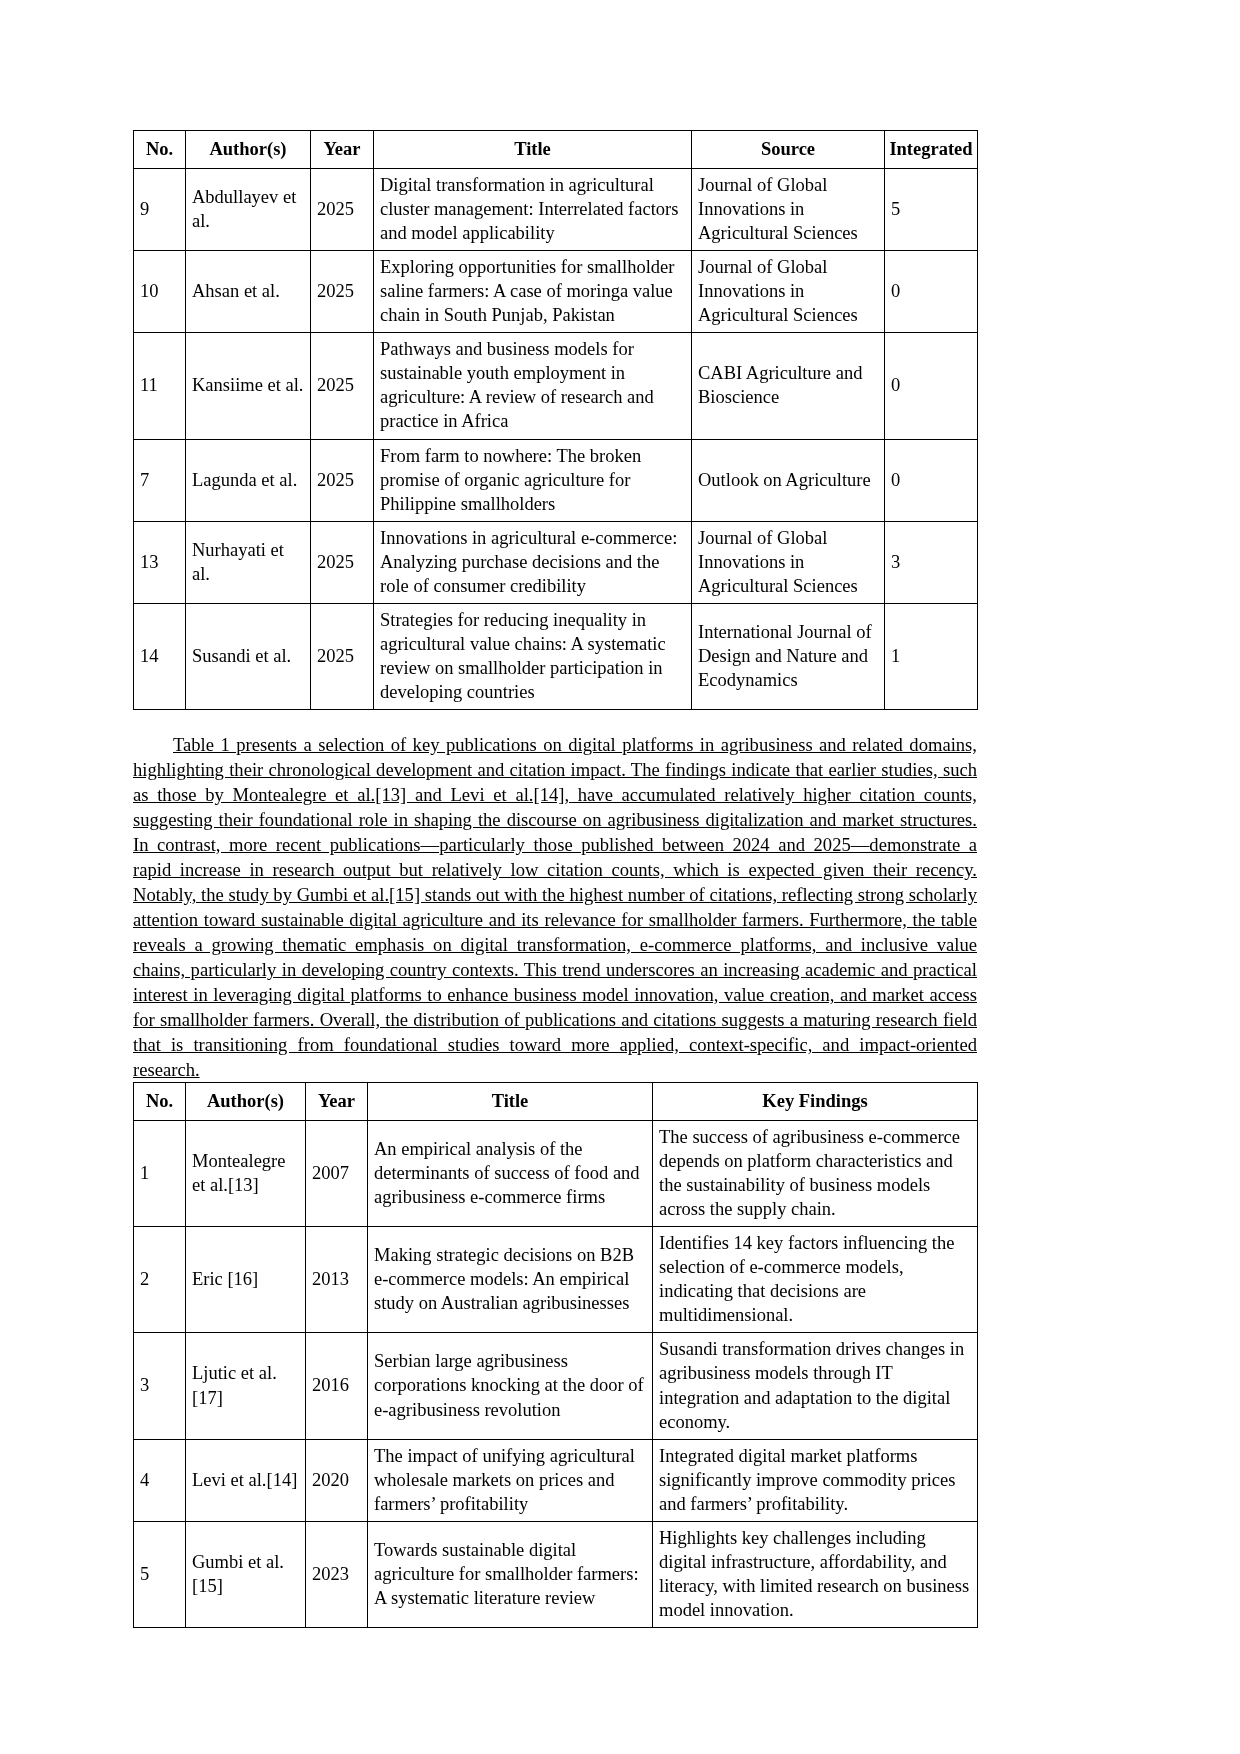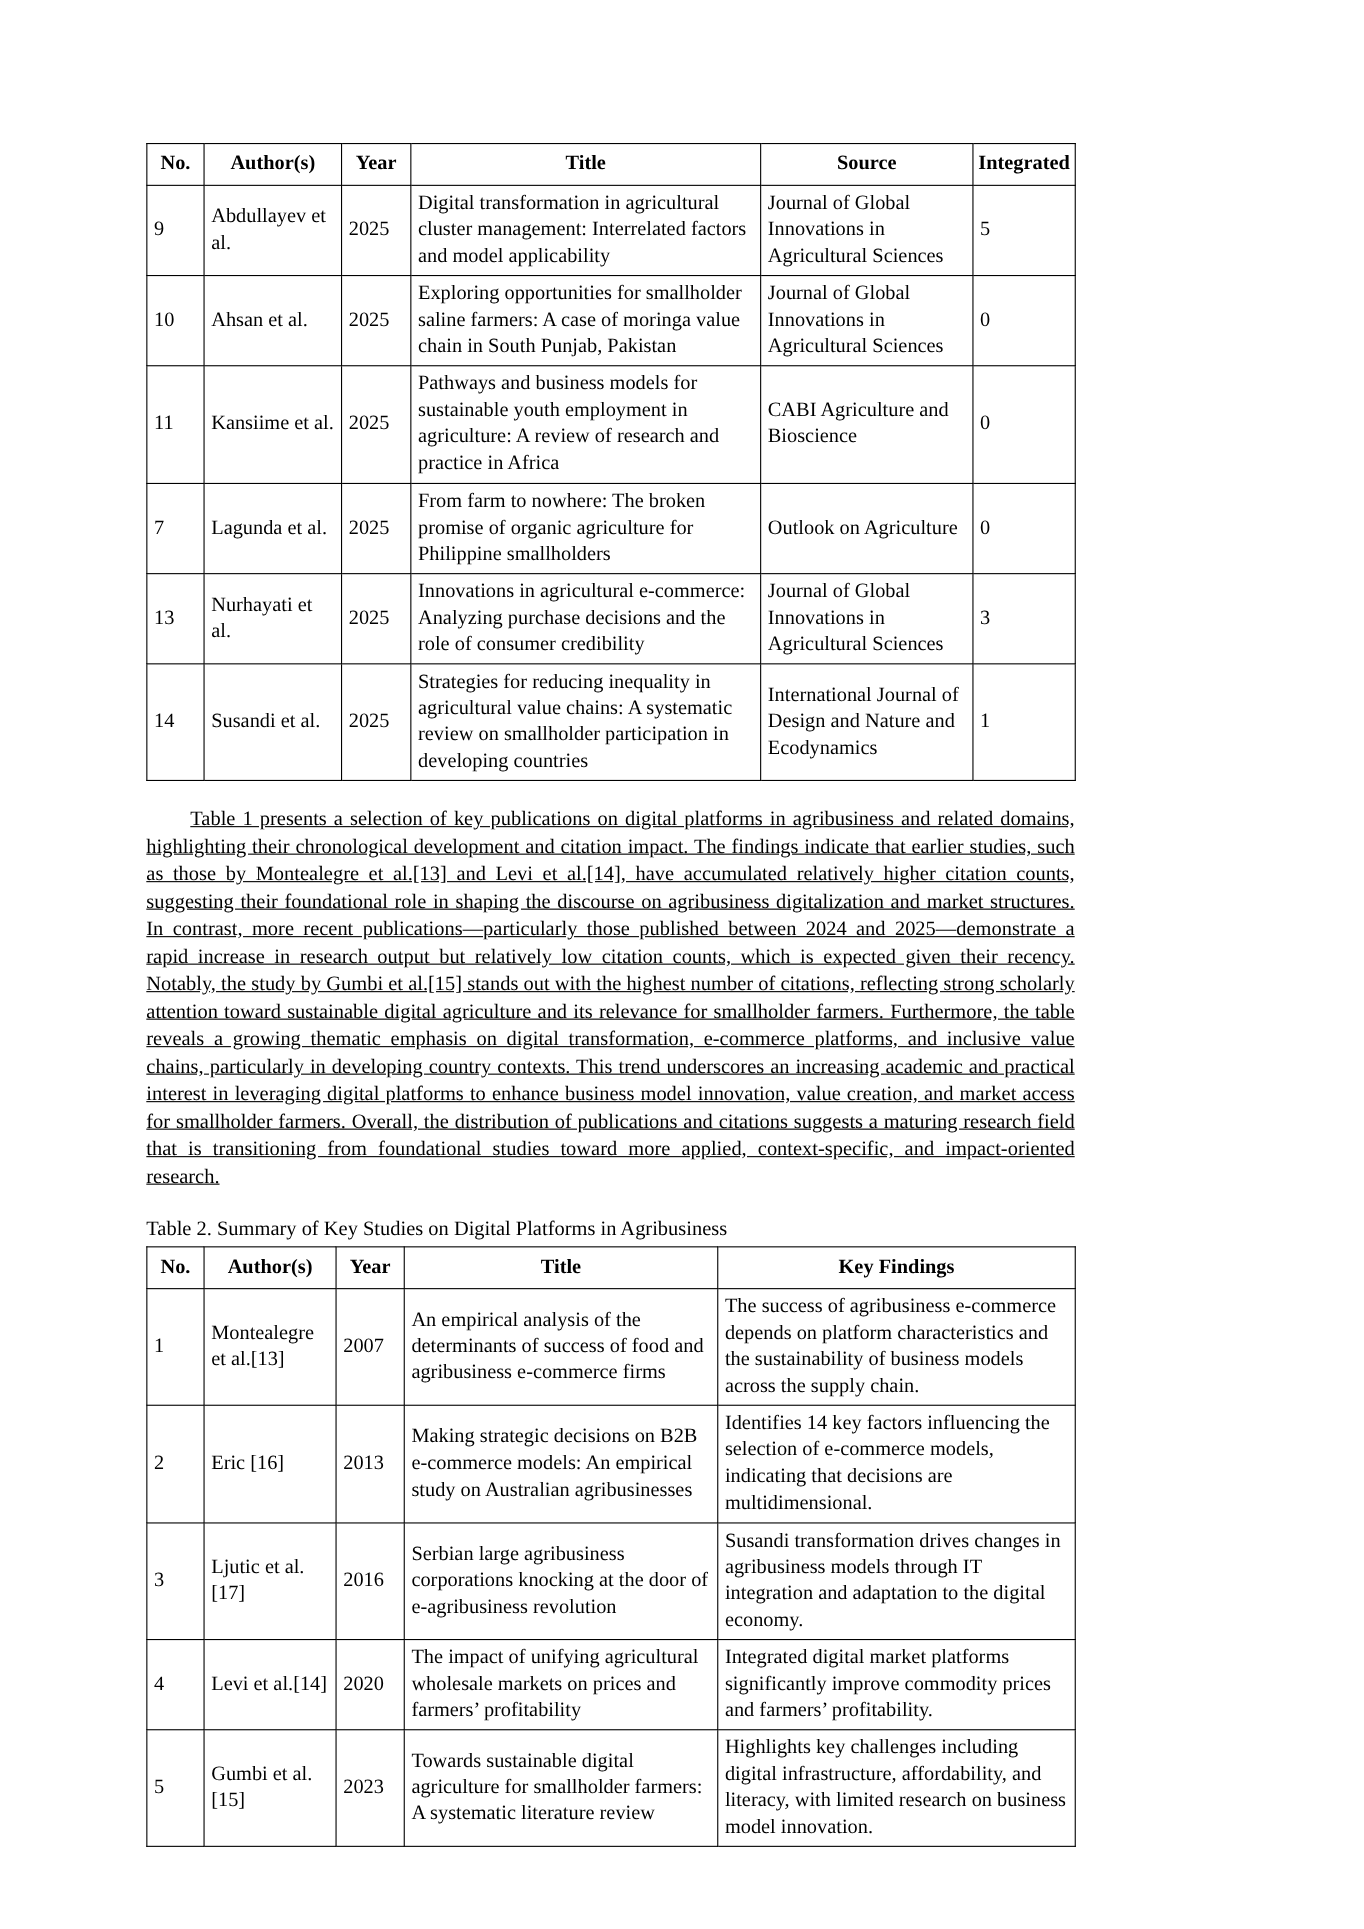--- a/index.html
+++ b/index.html
@@ -167,21 +167,20 @@
         <td class="c-year">2025</td>
         <td class="c-title">Strategies for reducing inequality in agricultural value chains: A systematic review on smallholder participation in developing countries</td>
         <td class="v-mid">International Journal of Design and Nature and Ecodynamics</td>
         <td class="c-cit">1</td>
       </tr>
     </tbody>
   </table>
 
   <p class="body-par">Table 1 presents a selection of key publications on digital platforms in agribusiness and related domains, highlighting their chronological development and citation impact. The findings indicate that earlier studies, such as those by Montealegre et al.[13] and Levi et al.[14], have accumulated relatively higher citation counts, suggesting their foundational role in shaping the discourse on agribusiness digitalization and market structures. In contrast, more recent publications—particularly those published between 2024 and 2025—demonstrate a rapid increase in research output but relatively low citation counts, which is expected given their recency. Notably, the study by Gumbi et al.[15] stands out with the highest number of citations, reflecting strong scholarly attention toward sustainable digital agriculture and its relevance for smallholder farmers. Furthermore, the table reveals a growing thematic emphasis on digital transformation, e-commerce platforms, and inclusive value chains, particularly in developing country contexts. This trend underscores an increasing academic and practical interest in leveraging digital platforms to enhance business model innovation, value creation, and market access for smallholder farmers. Overall, the distribution of publications and citations suggests a maturing research field that is transitioning from foundational studies toward more applied, context-specific, and impact-oriented research.</p>
 
-  <div class="table-caption">Table 2. Summary of Key Studies on Digital Platforms in Agribusiness</div>
 
   <table class="doc-table t2">
     <colgroup>
       <col class="w-no">
         <col class="w-auth">
         <col class="w-year">
       <col class="w-title">
         <col class="w-find">
     </colgroup>
     <thead>

